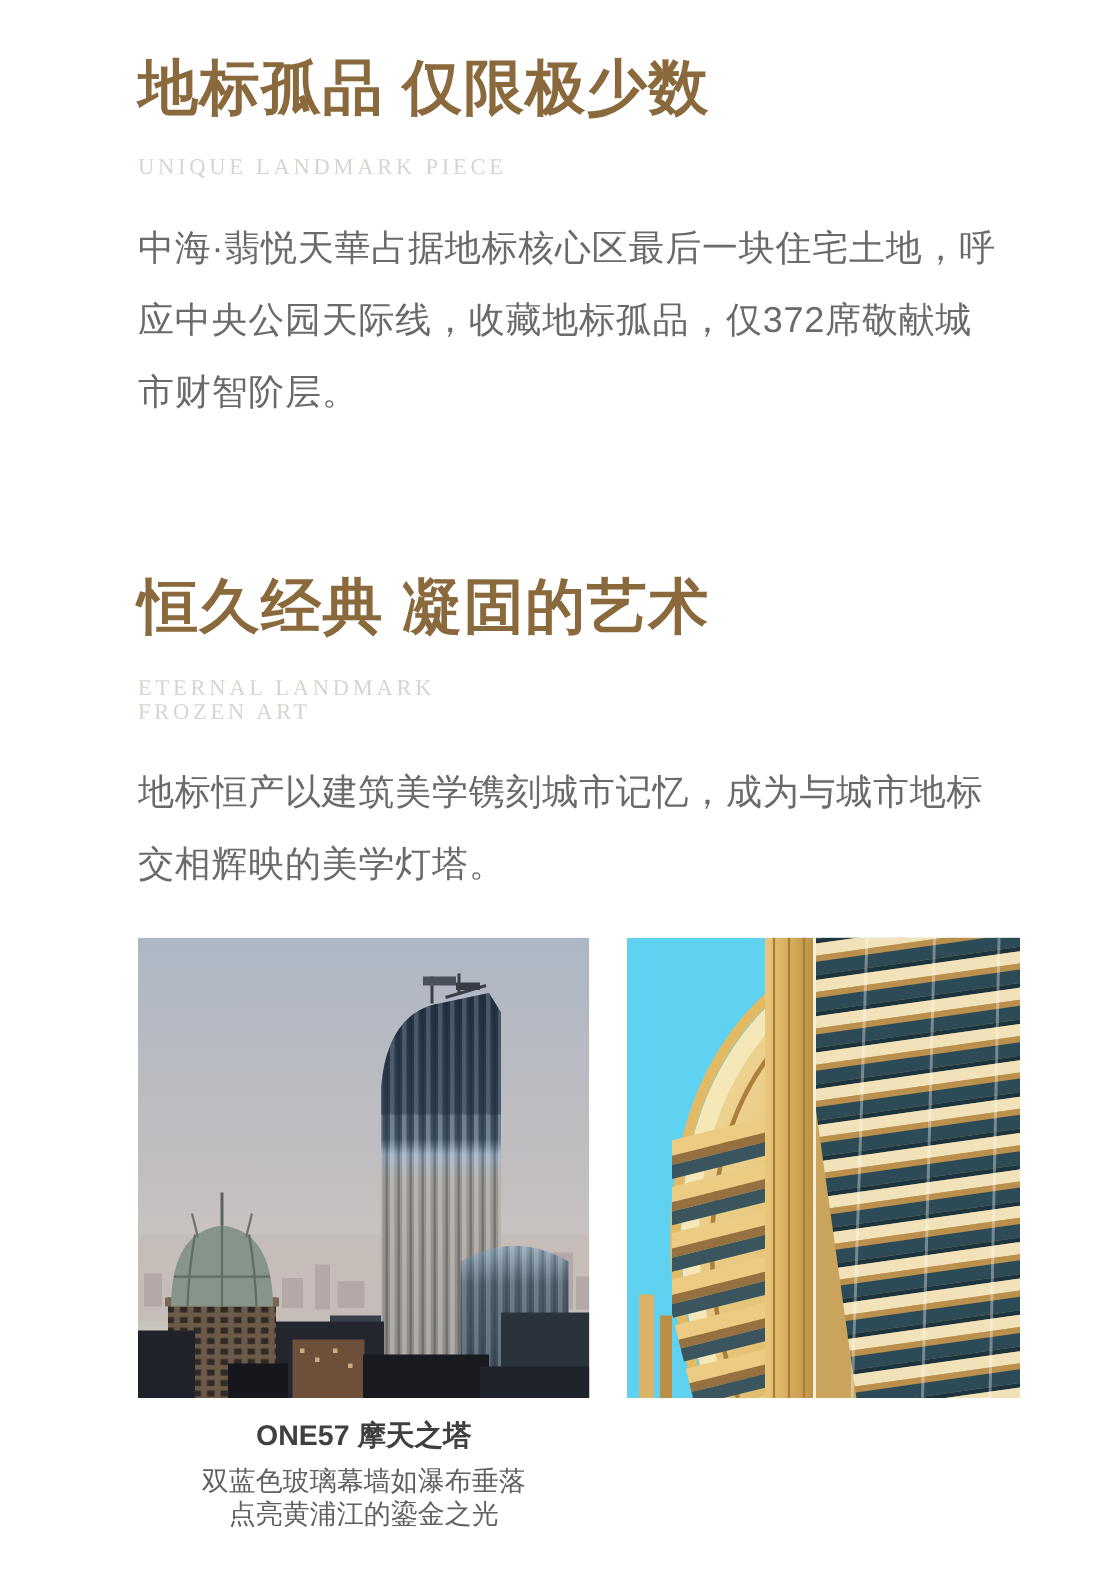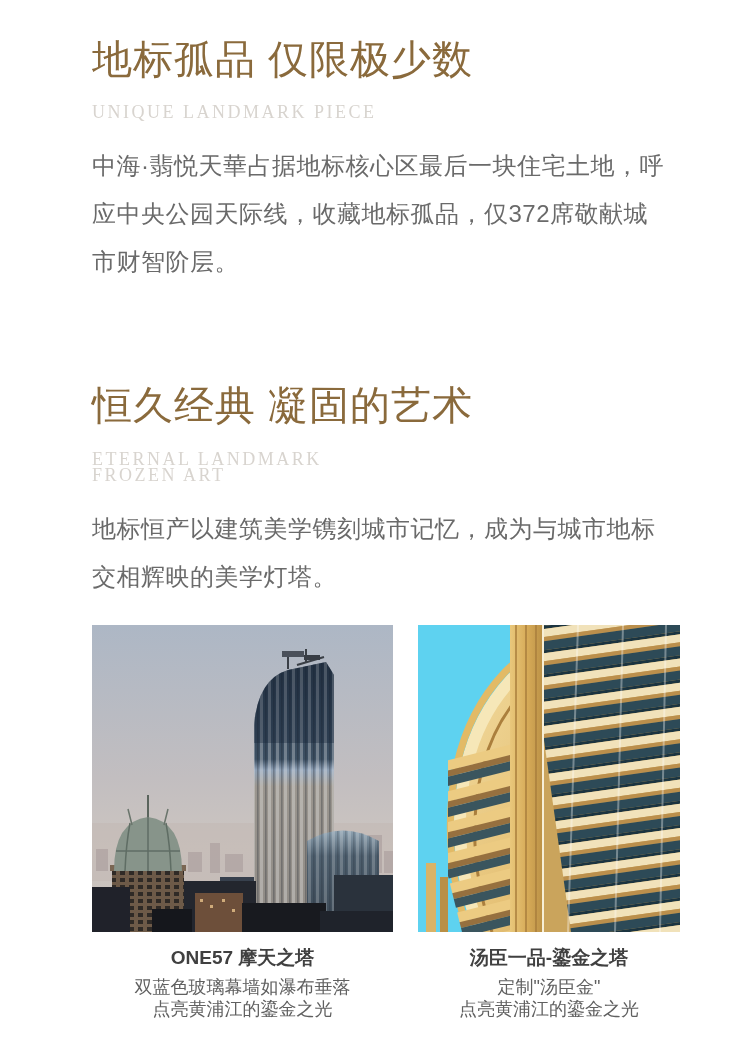--- a/index.html
+++ b/index.html
@@ -3,29 +3,29 @@
 <meta charset="utf-8">
 <style>
   * { box-sizing: border-box; }
   html,body { margin:0; padding:0; }
   body {
     width:740px; height:1047px; background:#ffffff; overflow:hidden;
     font-family:"Liberation Sans","DejaVu Sans",sans-serif;
   }
   .content { padding-left:92px; padding-right:58px; }
   .section-title {
-    margin:0; font-size:40px; font-weight:400; color:#8a6a3c;
+    margin:0; font-size:40px; font-weight:700; color:#8a6a3c;
     line-height:1.26; letter-spacing:1px;
   }
   .sec1 .section-title { padding-top:34px; }
   .sec2 .section-title { padding-top:70px; }
   .eng-subtitle {
     margin-top:20px;
     font-family:"Liberation Serif","DejaVu Serif",serif;
-    font-size:18px; letter-spacing:2.5px; color:#d8d4cf; line-height:16px;
+    font-size:15px; letter-spacing:2.5px; color:#d8d4cf; line-height:16px;
   }
   .body-text {
     margin-top:22px; width:578px;
     font-size:24px; color:#6a6a6a; line-height:48px; letter-spacing:0.5px;
   }
   .figures { display:flex; gap:25px; margin-top:24px; padding-left:92px; }
   .figure { display:block; }
   .figure-img { height:307px; overflow:hidden; font-size:0; line-height:0; }
   .fig-left  .figure-img { width:301px; }
   .fig-right .figure-img { width:262px; }
@@ -296,21 +296,16 @@
               <line x1="160" y1="0" x2="150" y2="307"></line>
                 <line x1="205" y1="0" x2="197" y2="307"></line>
                 <line x1="248" y1="0" x2="242" y2="307"></line>
             </g>
           </g>
 
           <rect x="8" y="238" width="10" height="69" fill="#d9b367"></rect>
           <rect x="22" y="252" width="8" height="55" fill="#b98f45"></rect>
         </svg>
       </div>
-      <div class="figure-caption">
-        <div class="figure-title">汤臣一品-鎏金之塔</div>
-        <div class="figure-line first">定制"汤臣金"</div>
-        <div class="figure-line">点亮黄浦江的鎏金之光</div>
-      </div>
     </div>
 
   </div>
 </div>
 
 </body></html>

